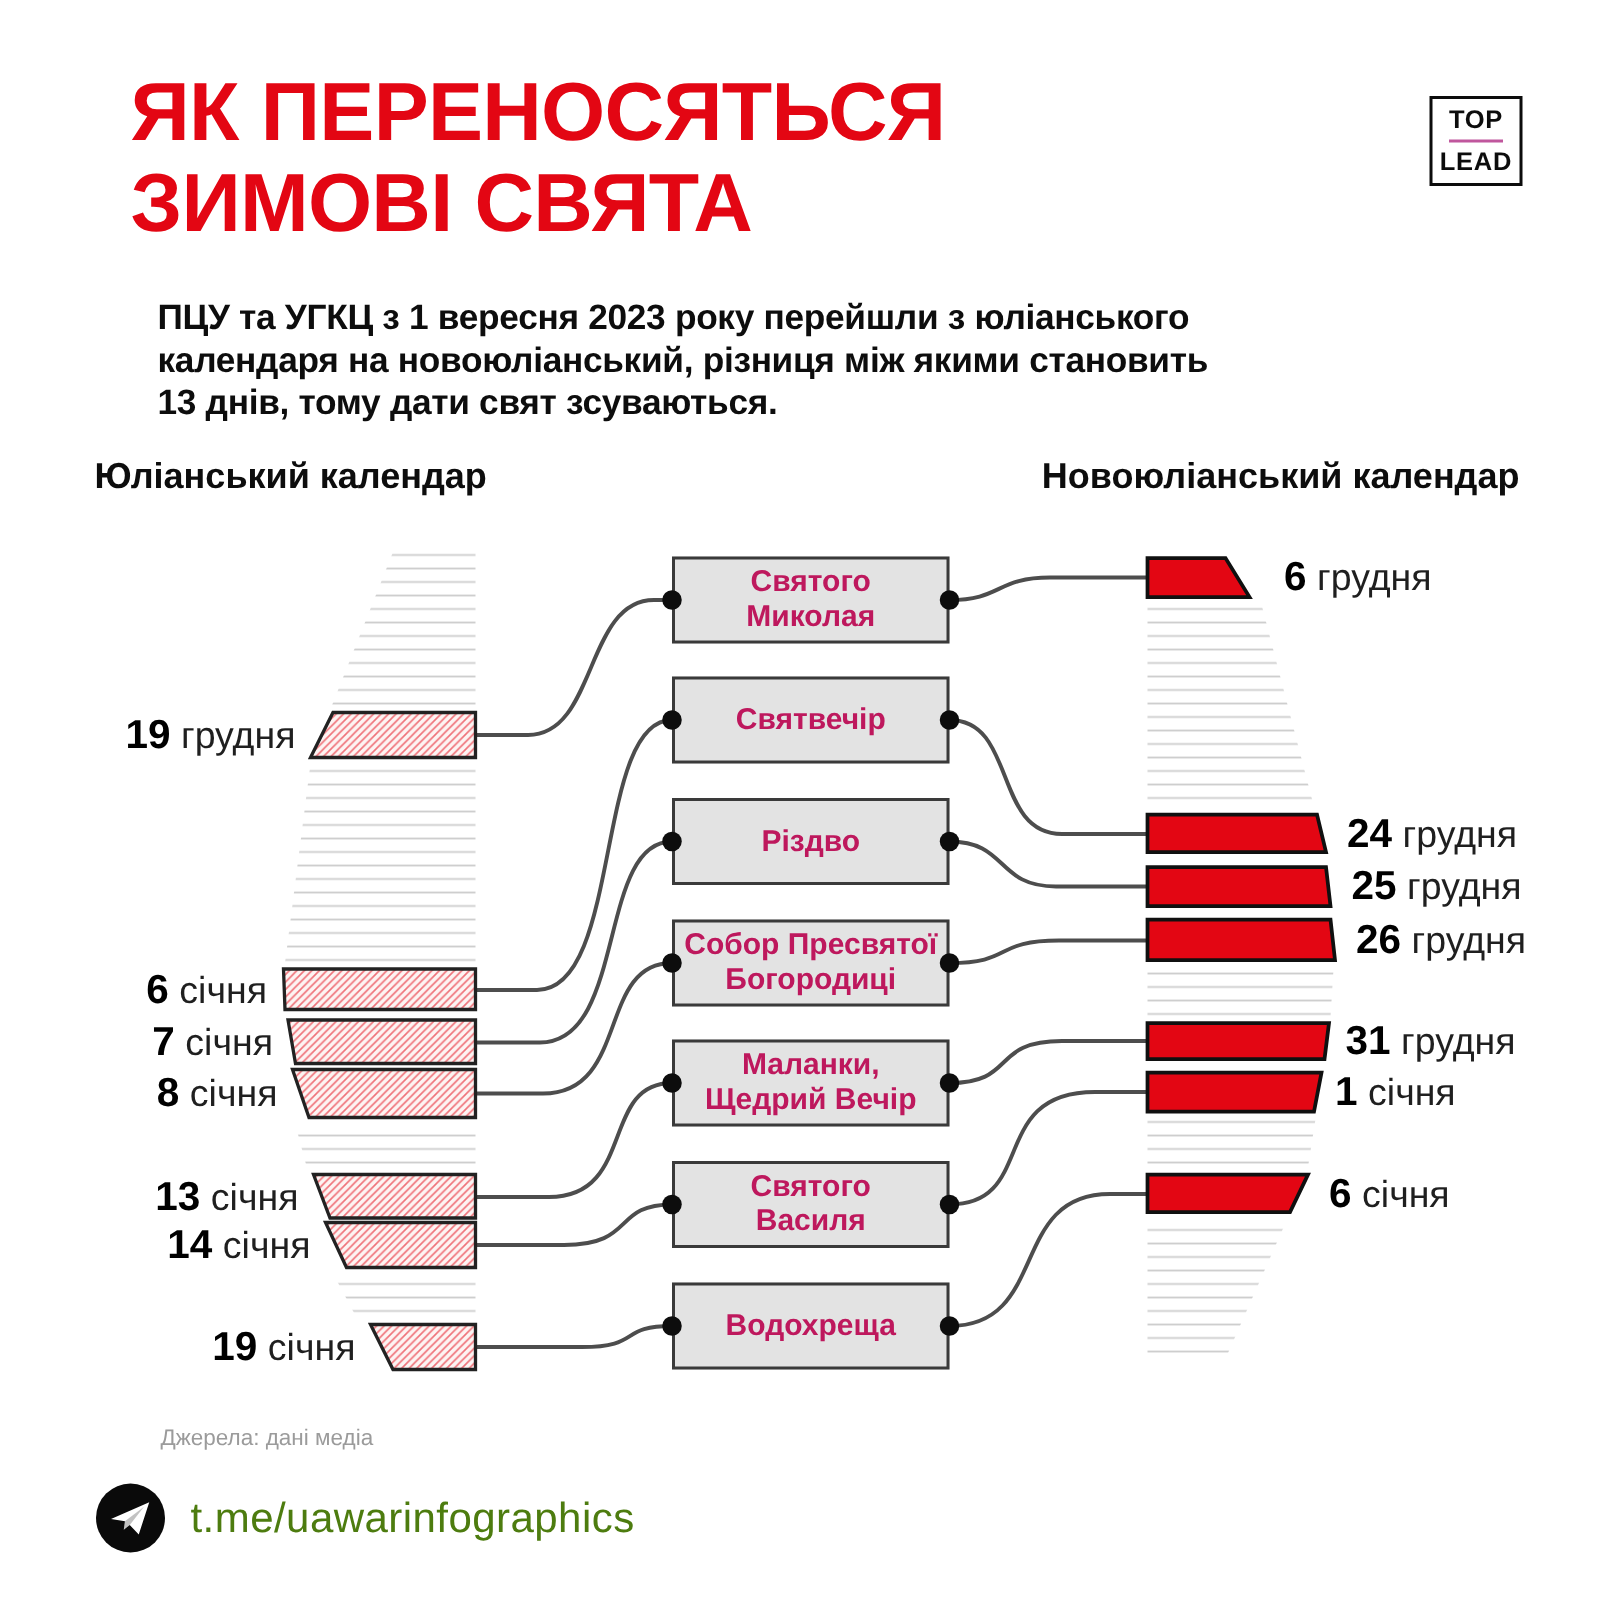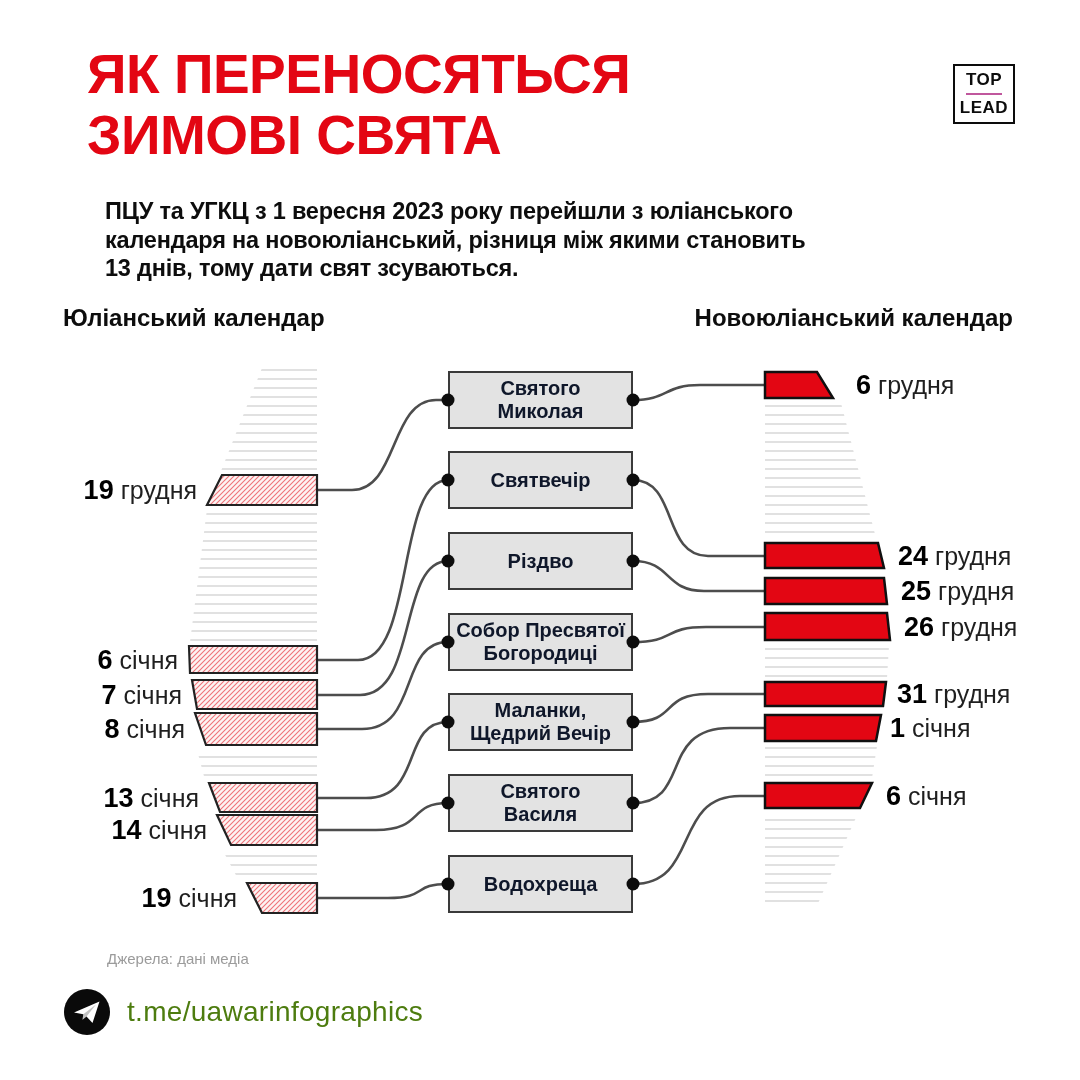--- a/index.html
+++ b/index.html
@@ -25,21 +25,21 @@
   }
   .intro span{display:block;}
   .col-head{position:absolute;top:304px;font-size:24px;font-weight:700;color:#0d0d0d;white-space:nowrap;}
   .col-head.left{left:63px;}
   .col-head.right{right:67px;}
   .overlay{position:absolute;left:0;top:0;width:1080px;height:1080px;z-index:5;pointer-events:none;}
   .hbox{
     position:absolute;left:448px;width:185px;height:58px;box-sizing:border-box;
     background:#e3e3e3;border:2px solid #3a3a3a;z-index:1;
     display:flex;align-items:center;justify-content:center;text-align:center;
-    font-size:20px;line-height:1.15;font-weight:700;color:#0f172a;white-space:pre-line;
+    font-size:20px;line-height:1.15;font-weight:700;color:#be185d;white-space:pre-line;
   }
   .jdate,.ndate{position:absolute;transform:translateY(-50%);white-space:nowrap;z-index:1;}
   .jdate{text-align:right;}
   .jdate .d,.ndate .d{font-weight:800;font-size:27px;color:#000;}
   .jdate .m,.ndate .m{font-weight:400;font-size:25px;color:#1f1f1f;margin-left:7px;}
   .source{position:absolute;left:63px;top:950px;font-size:15px;color:#9b9b9b;font-weight:400;margin-left:44px;}
   .footer{position:absolute;left:63px;top:988px;display:flex;align-items:center;z-index:1;}
   .footer .tg{width:48px;height:48px;flex:0 0 auto;}
   .footer .url{margin-left:16px;font-size:28px;font-weight:400;letter-spacing:0.3px;color:#4d7c0f;}
 </style>

